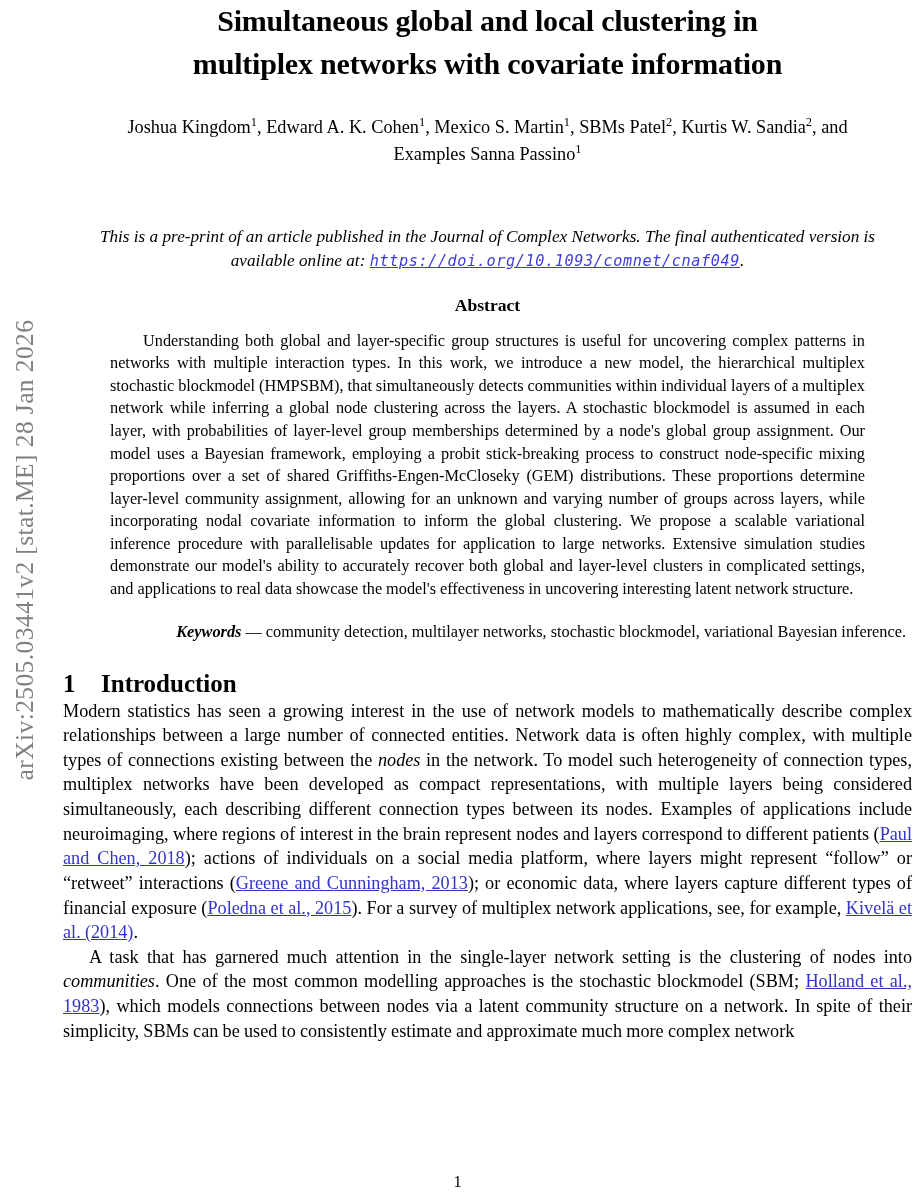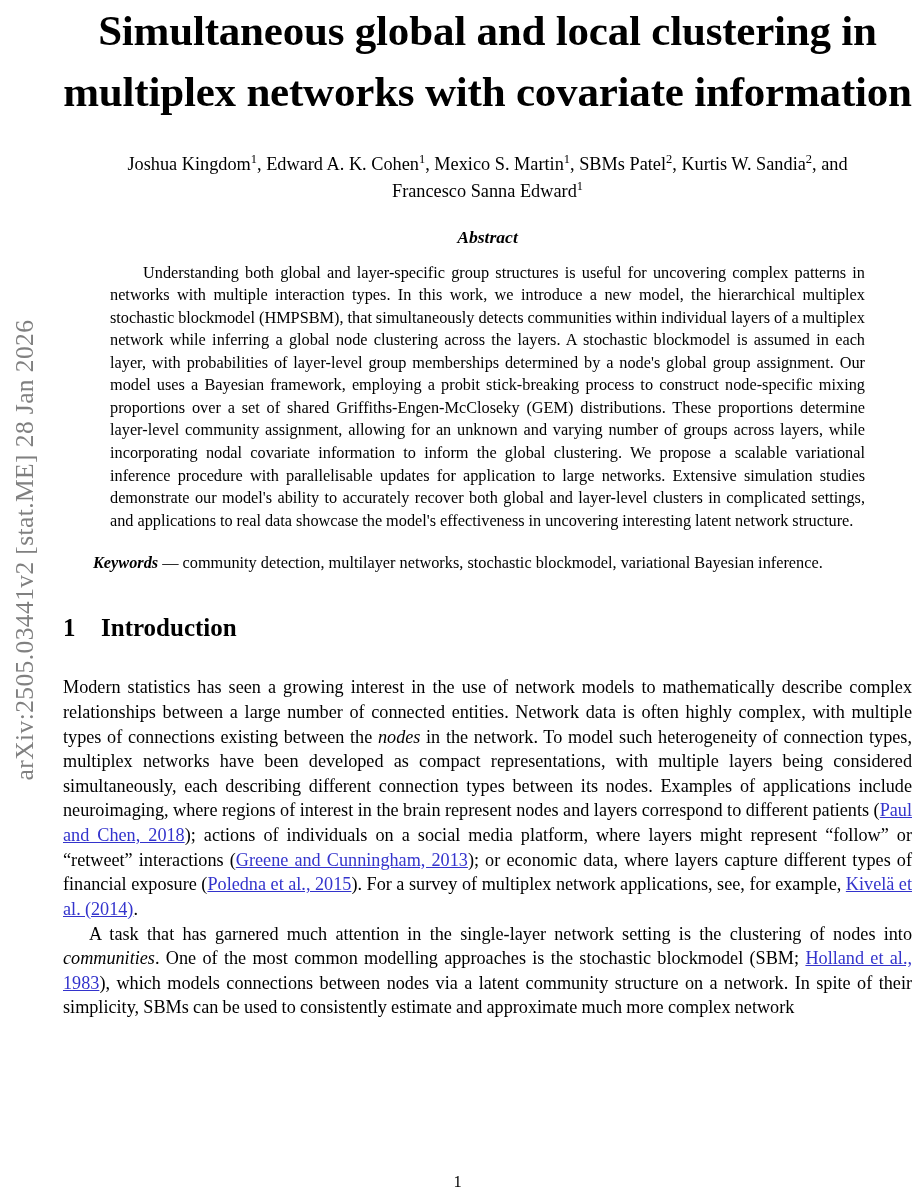--- a/index.html
+++ b/index.html
@@ -45,21 +45,21 @@
     left: 63px;
     top: 0px;
     width: 849px;
     height: 1200px;
   }
 
   
   #title {
     margin: 0;
     padding-top: 0px;
-    font-size: 43px;
+    font-size: 30px;
     font-weight: bold;
     line-height: 1.42;
     text-align: center;
     letter-spacing: -0.2px;
   }
   #title .tline { display: block; }
 
   
   #authors {
     margin-top: 29px;
@@ -100,56 +100,55 @@
   #abstract-block {
     margin-top: 22px;
     padding-left: 45px;
     padding-right: 45px;
   }
   #abstract-heading {
     font-size: 17.6px;
     font-weight: bold;
     text-align: center;
     margin-bottom: 14px;
-    font-style: italic;
   }
   #abstract-text {
     font-size: 16.3px;
     line-height: 1.385;
     text-align: justify;
     text-indent: 33px;
     margin: 2px;
     word-spacing: -0.15px;
   }
 
   
   #keywords {
     margin-top: 20px;
     padding-left: 30px;
     padding-right: 6px;
     font-size: 16.3px;
     line-height: 1.35;
-    text-align: left;
+    text-align: right;
   }
   #keywords .kw-label {
     font-weight: bold;
     font-style: italic;
   }
 
   
   #section-1 {
-    margin-top: 39px;
+    margin-top: 26px;
     font-size: 25px;
     font-weight: bold;
     line-height: 1.2;
   }
   #section-1 .secnum { display: inline-block; min-width: 38px; }
 
   
-  #body-text { margin-top: 32px; }
+  #body-text { margin-top: 0; }
   #body-text p {
     margin: 0;
     font-size: 18.2px;
     line-height: 1.353;
     text-align: justify;
     word-spacing: -0.3px;
   }
   #body-text p.indent { text-indent: 26px; }
   .cite { color: #3333cc; }
   .it { font-style: italic; }
@@ -173,26 +172,27 @@
 
 <div id="page">
 
   <h1 id="title">
     <span class="tline">Simultaneous global and local clustering in</span>
     <span class="tline">multiplex networks with covariate information</span>
   </h1>
 
   <div id="authors">
     <span class="aline"><span>Joshua Kingdom</span><sup>1</sup><span>, Edward A. K. Cohen</span><sup>1</sup><span>, Mexico S. Martin</span><sup>1</sup><span>, SBMs Patel</span><sup>2</sup><span>, Kurtis W. Sandia</span><sup>2</sup><span>, and</span></span>
-    <span class="aline"><span>Francesco Sanna Edward</span><sup>1</sup></span>
+    <span class="aline"><span>Examples Sanna Passino</span><sup>1</sup></span>
   </div>
 
   <div id="affiliations">
   </div>
 
+  <div id="preprint"><span>This is a pre-print of an article published in the Journal of Complex Networks. The final authenticated version is available online at: </span><a class="doi" href="#">https://doi.org/10.1093/comnet/cnaf049</a><span>.</span></div>
 
   <div id="abstract-block">
     <div id="abstract-heading">Abstract</div>
     <p id="abstract-text">Understanding both global and layer-specific group structures is useful for uncovering complex patterns in networks with multiple interaction types. In this work, we introduce a new model, the hierarchical multiplex stochastic blockmodel (HMPSBM), that simultaneously detects communities within individual layers of a multiplex network while inferring a global node clustering across the layers. A stochastic blockmodel is assumed in each layer, with probabilities of layer-level group memberships determined by a node's global group assignment. Our model uses a Bayesian framework, employing a probit stick-breaking process to construct node-specific mixing proportions over a set of shared Griffiths-Engen-McCloseky (GEM) distributions. These proportions determine layer-level community assignment, allowing for an unknown and varying number of groups across layers, while incorporating nodal covariate information to inform the global clustering. We propose a scalable variational inference procedure with parallelisable updates for application to large networks. Extensive simulation studies demonstrate our model's ability to accurately recover both global and layer-level clusters in complicated settings, and applications to real data showcase the model's effectiveness in uncovering interesting latent network structure.</p>
   </div>
 
   <div id="keywords"><span class="kw-label">Keywords</span><span> — </span><span>community detection, multilayer networks, stochastic blockmodel, variational Bayesian inference.</span></div>
 
   <div id="section-1"><span class="secnum">1</span><span>Introduction</span></div>
 

